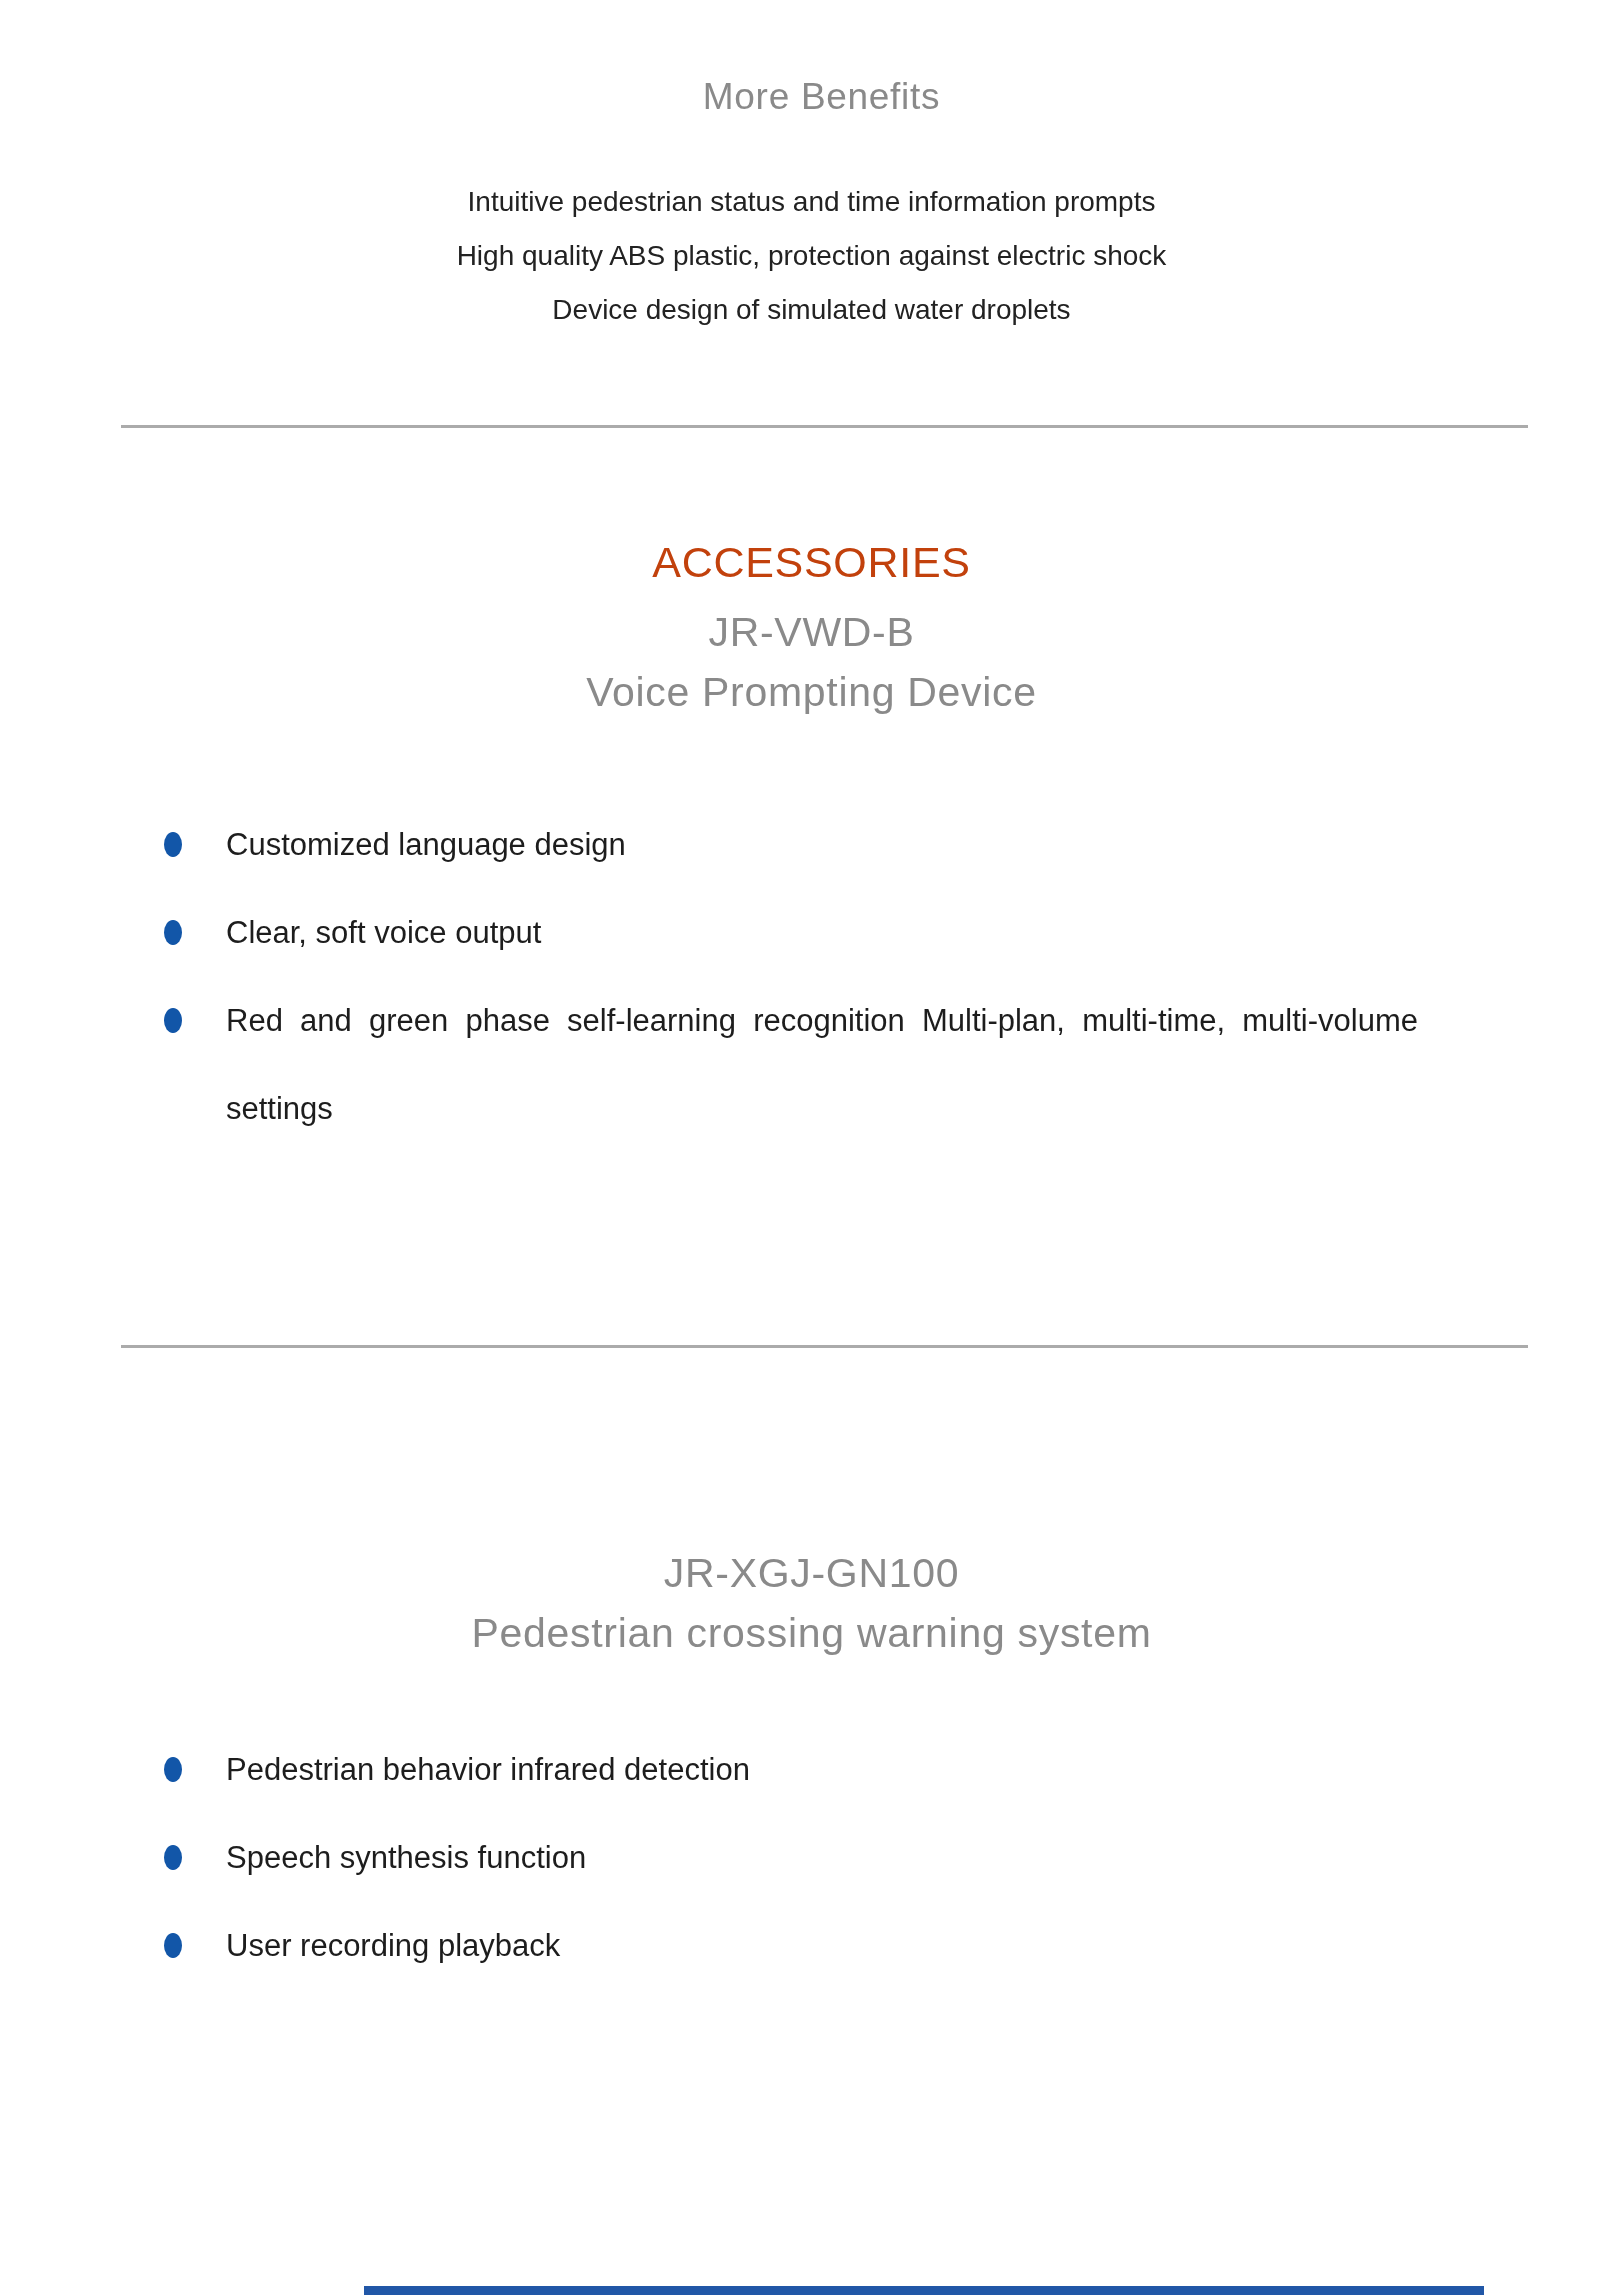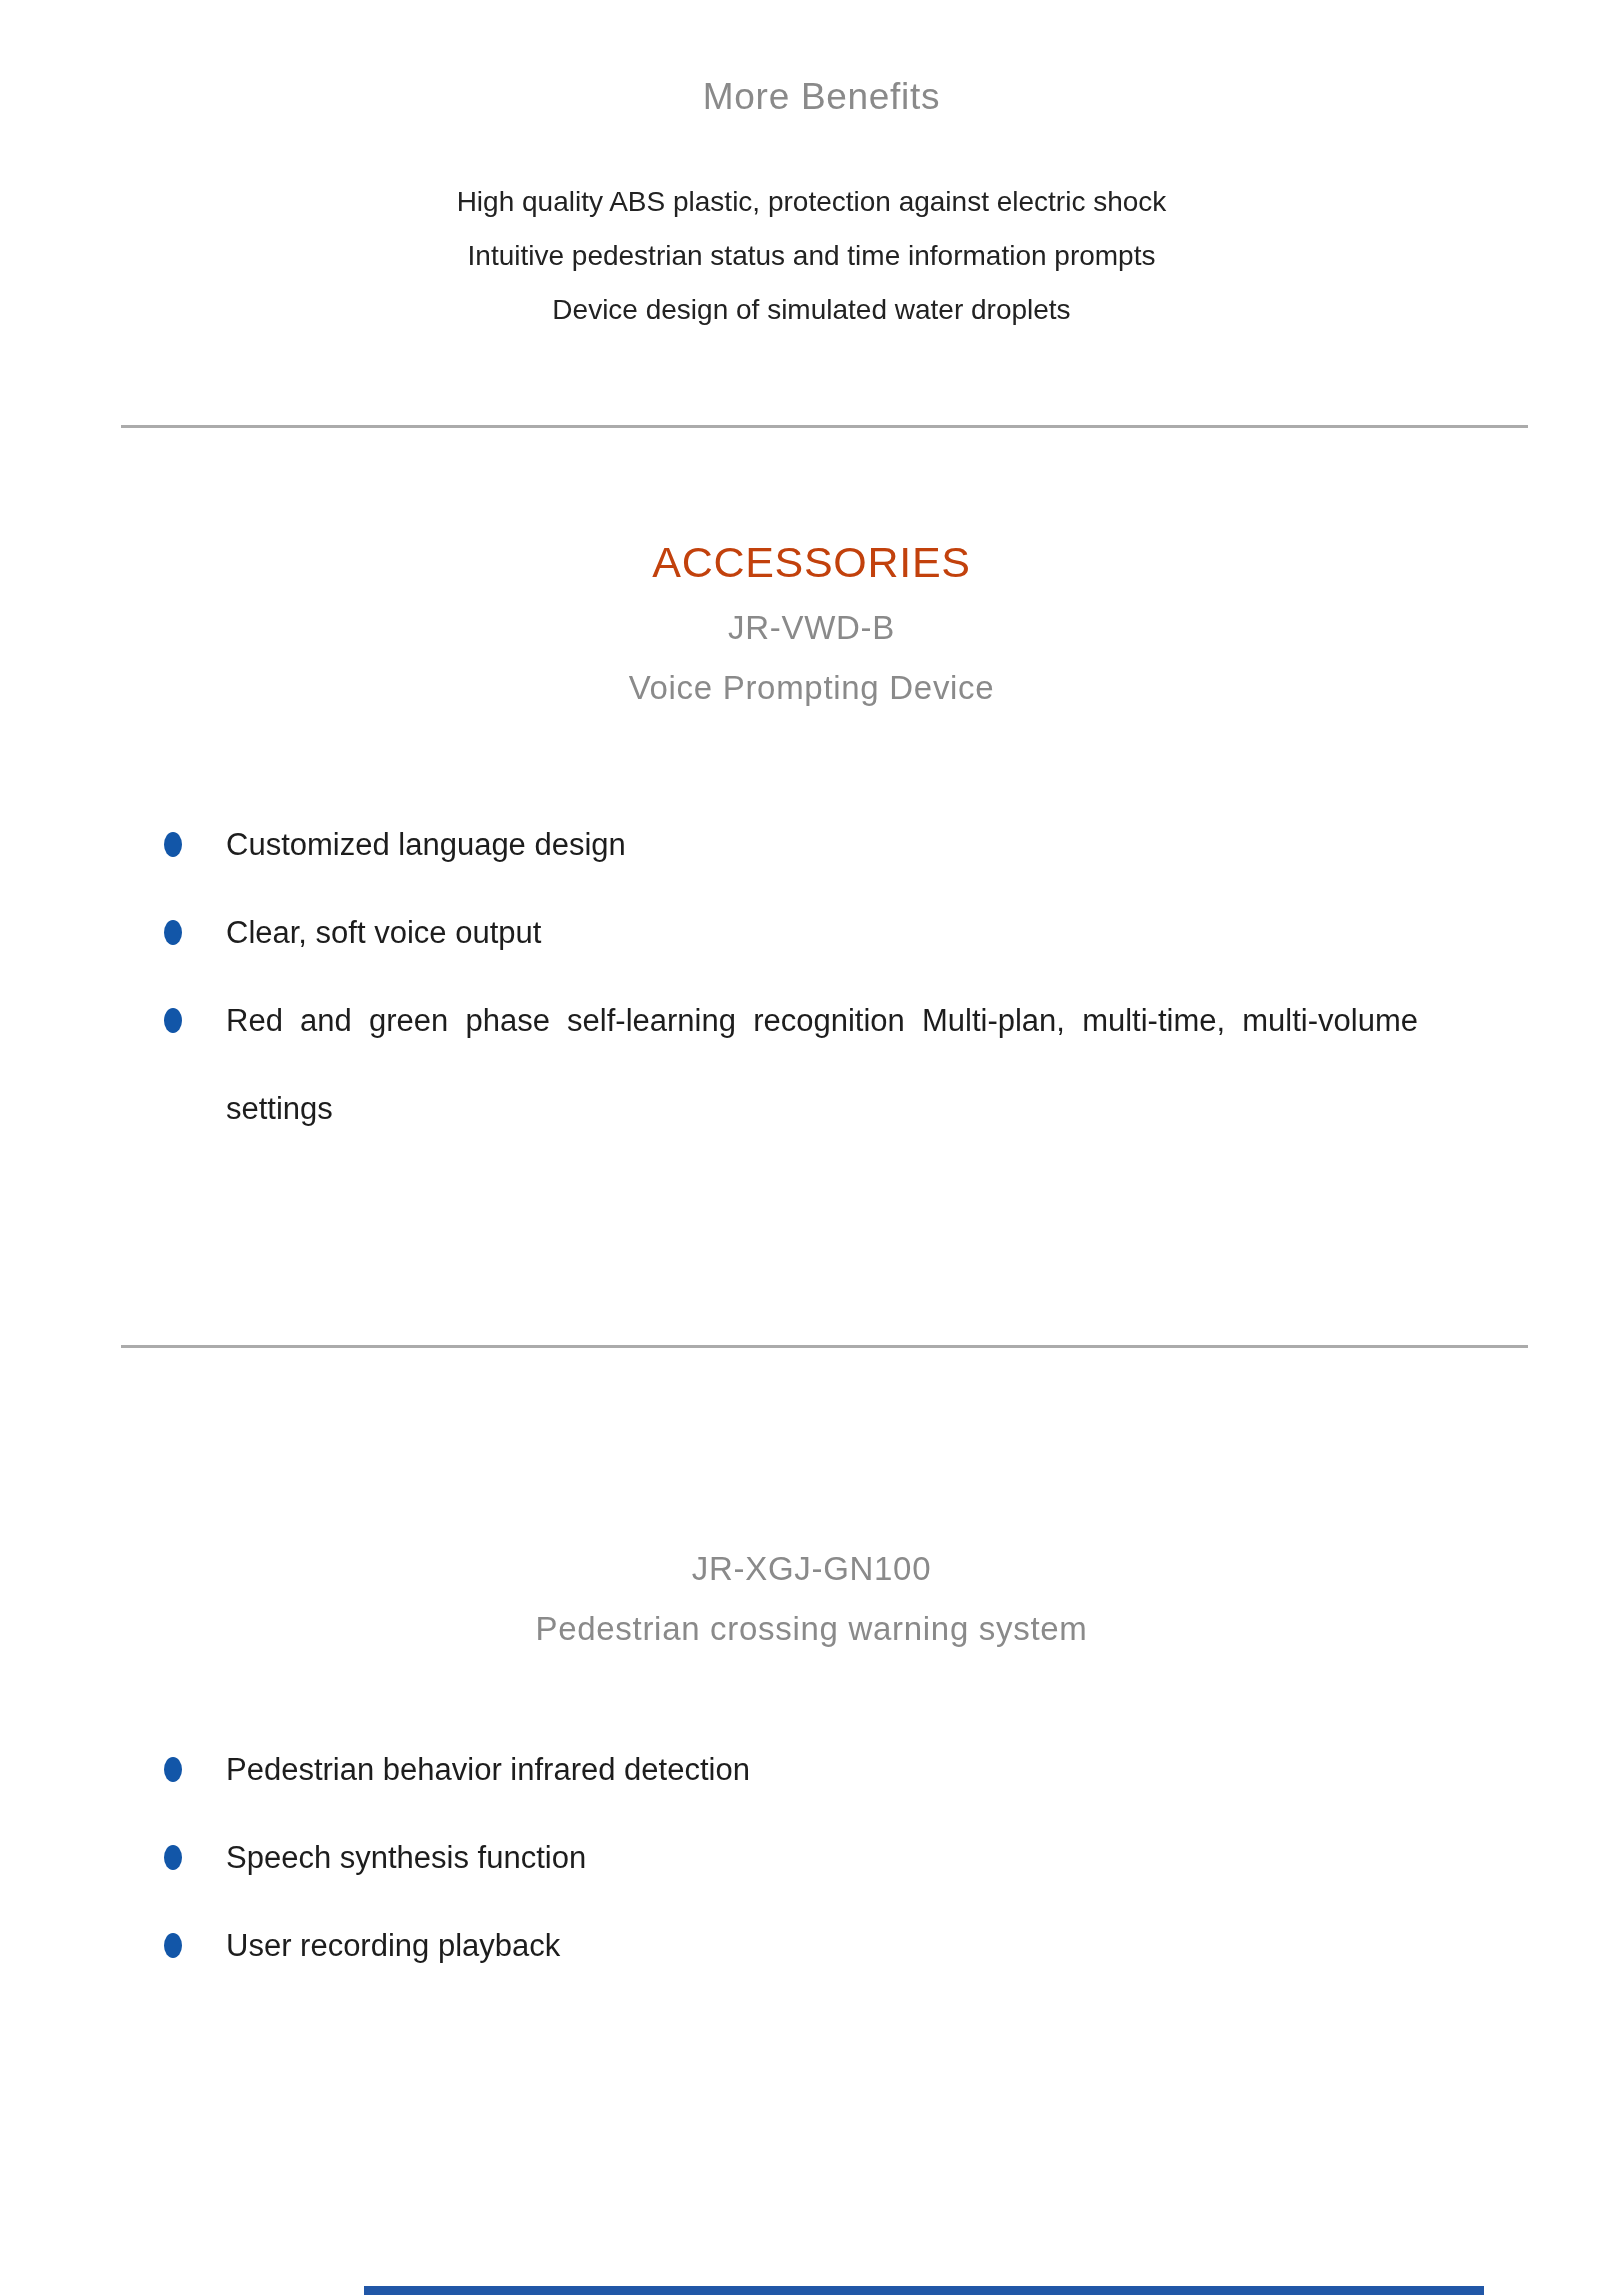--- a/index.html
+++ b/index.html
@@ -43,21 +43,21 @@
   .divider-1 { top: 425px; }
   .divider-2 { top: 1345px; }
   .accessories-title {
     top: 538px;
     font-size: 43px;
     font-weight: 400;
     color: #c2410c;
     letter-spacing: 0.7px;
   }
   .model-line {
-    font-size: 33px;
+    font-size: 41px;
     font-weight: 400;
     color: #8a8a8a;
     letter-spacing: 0.7px;
   }
   .model-1   { top: 609px; }
   .name-1    { top: 669px; }
   .model-2   { top: 1550px; }
   .name-2    { top: 1610px; }
   ul.features {
     position: absolute;
@@ -96,22 +96,22 @@
   }
 </style>
 </head>
 <body>
 
 <div class="page">
 
   <div class="centered section-title-gray" style="top:76px;padding-left:10px;">More Benefits</div>
 
   <div class="centered benefit-lines">
-    <div>High quality ABS plastic, protection against electric shock</div>
-      <div>Intuitive pedestrian status and time information prompts</div>
+    <div>Intuitive pedestrian status and time information prompts</div>
+      <div>High quality ABS plastic, protection against electric shock</div>
       <div>Device design of simulated water droplets</div>
   </div>
 
   <div class="divider divider-1"></div>
 
   <div class="centered accessories-title">ACCESSORIES</div>
 
   <div class="centered model-line model-1">JR-VWD-B</div>
 
   <div class="centered model-line name-1">Voice Prompting Device</div>

